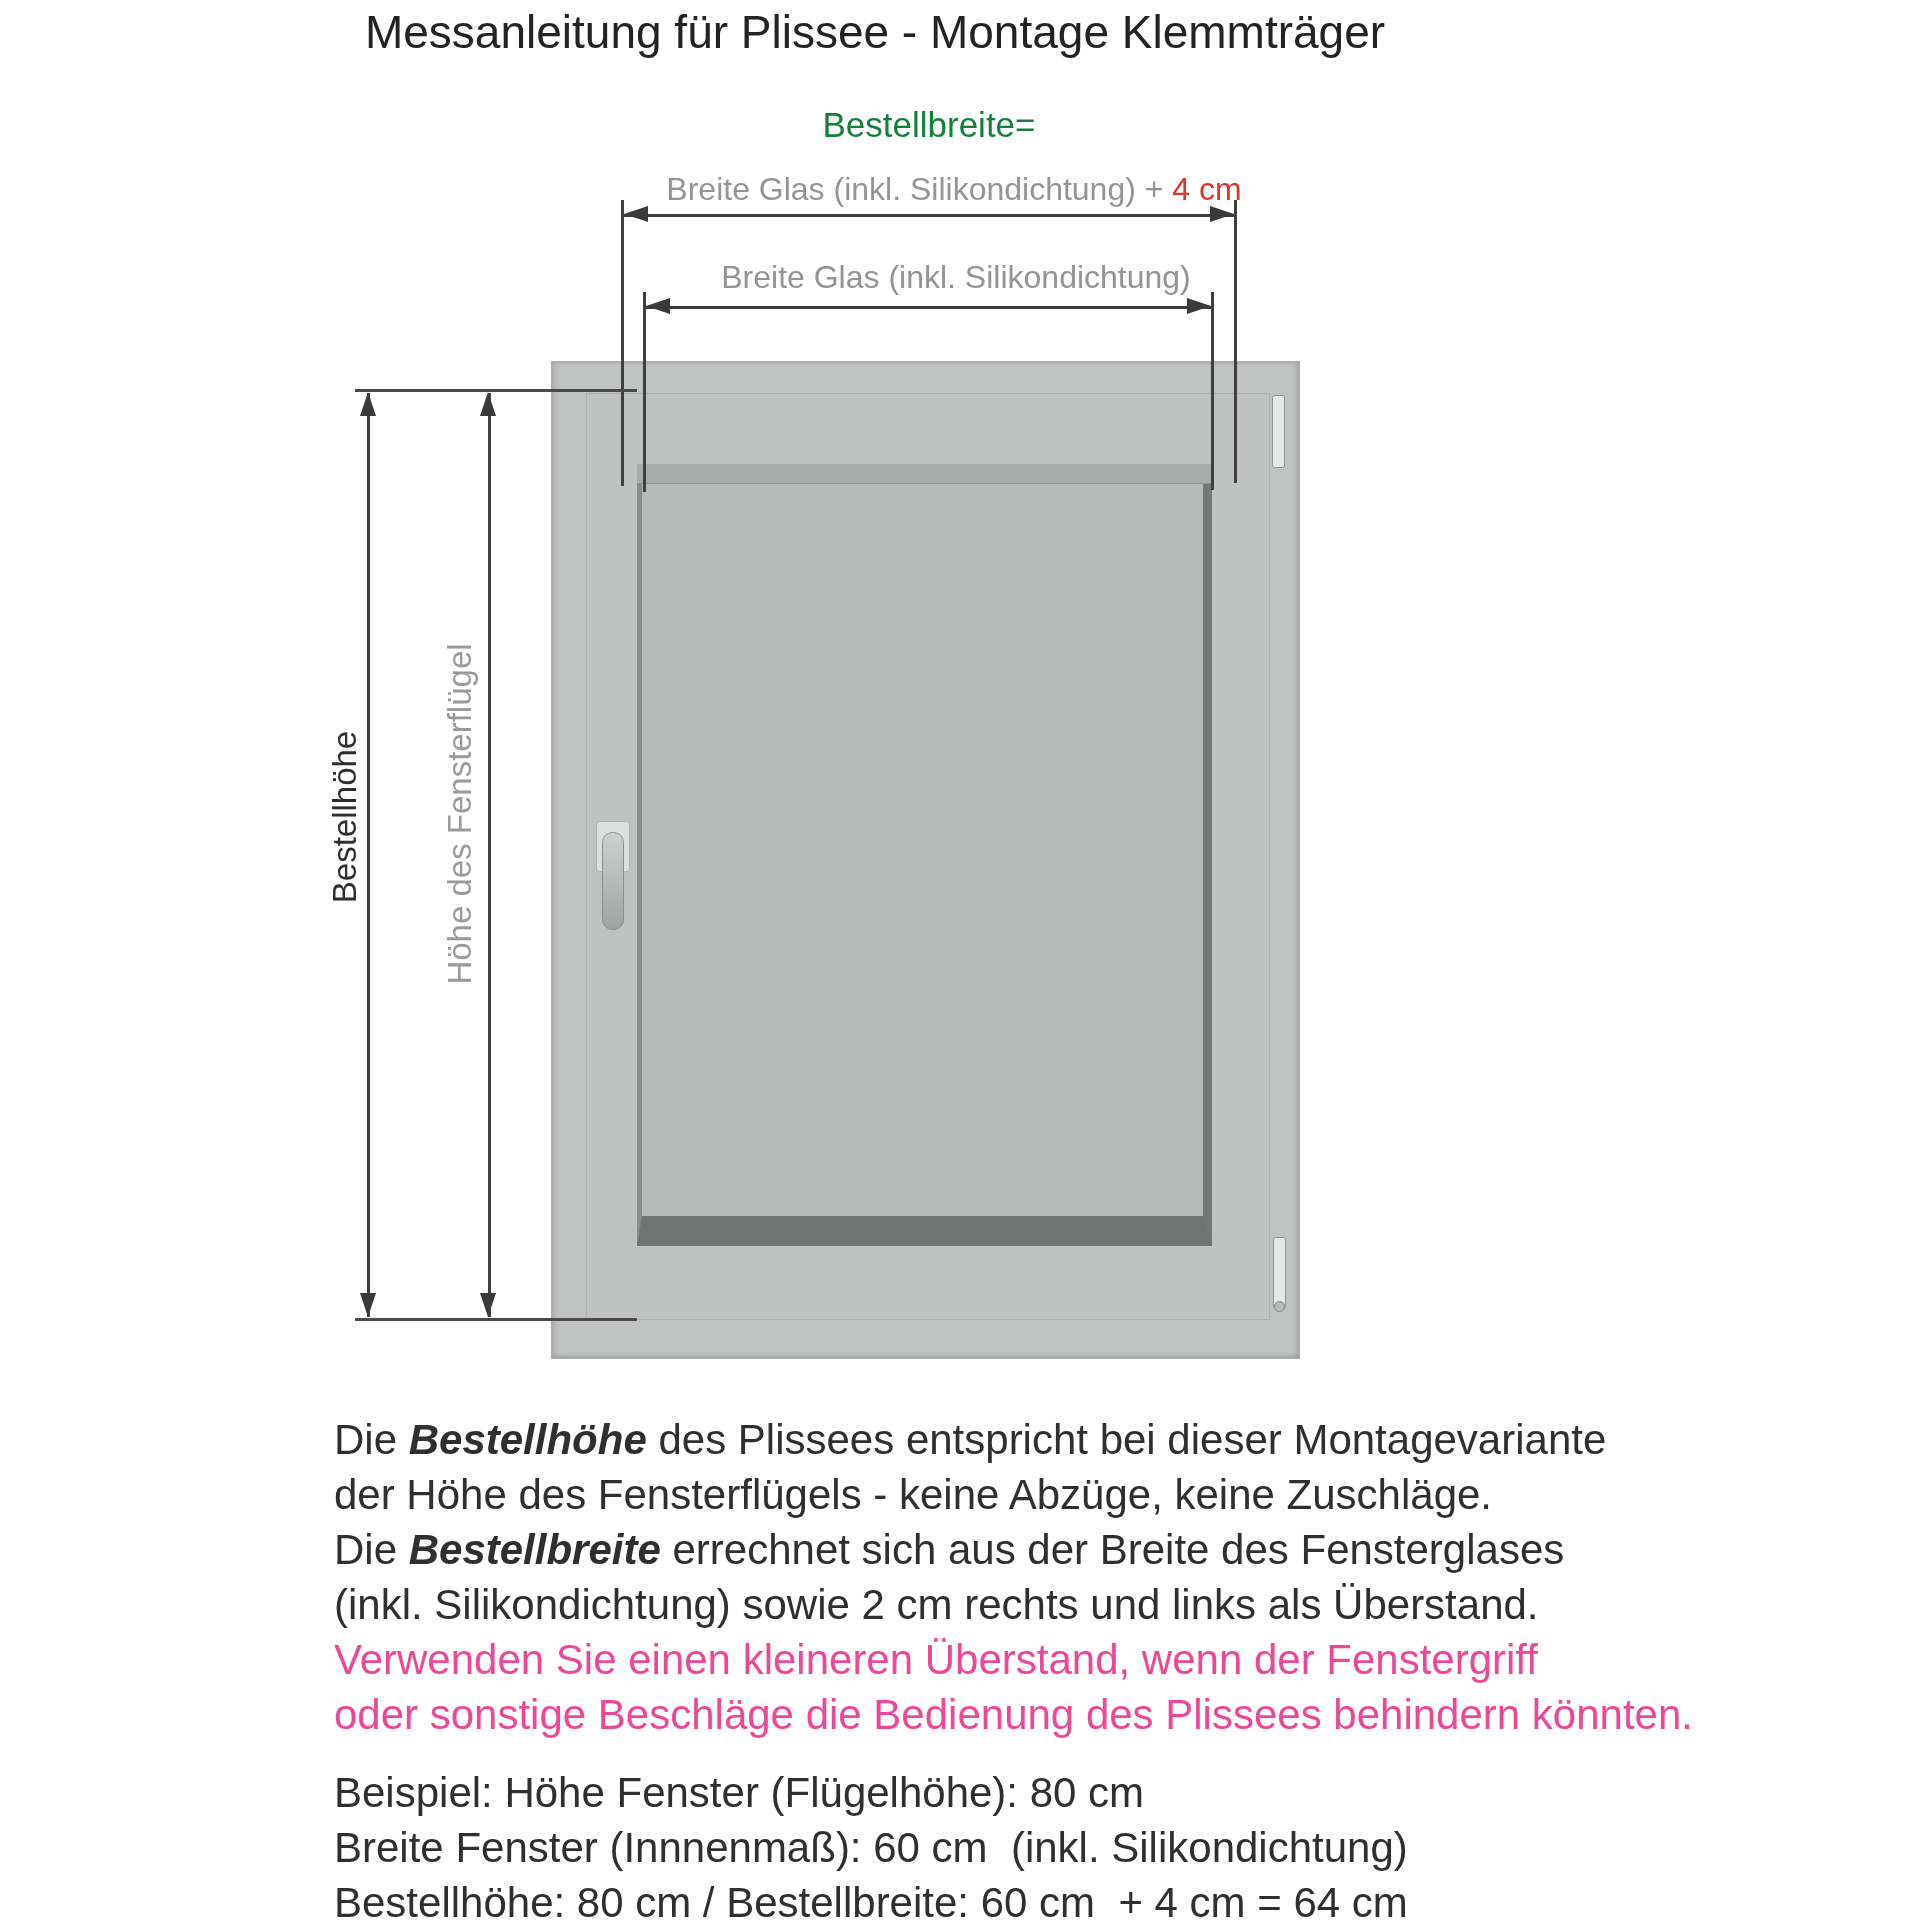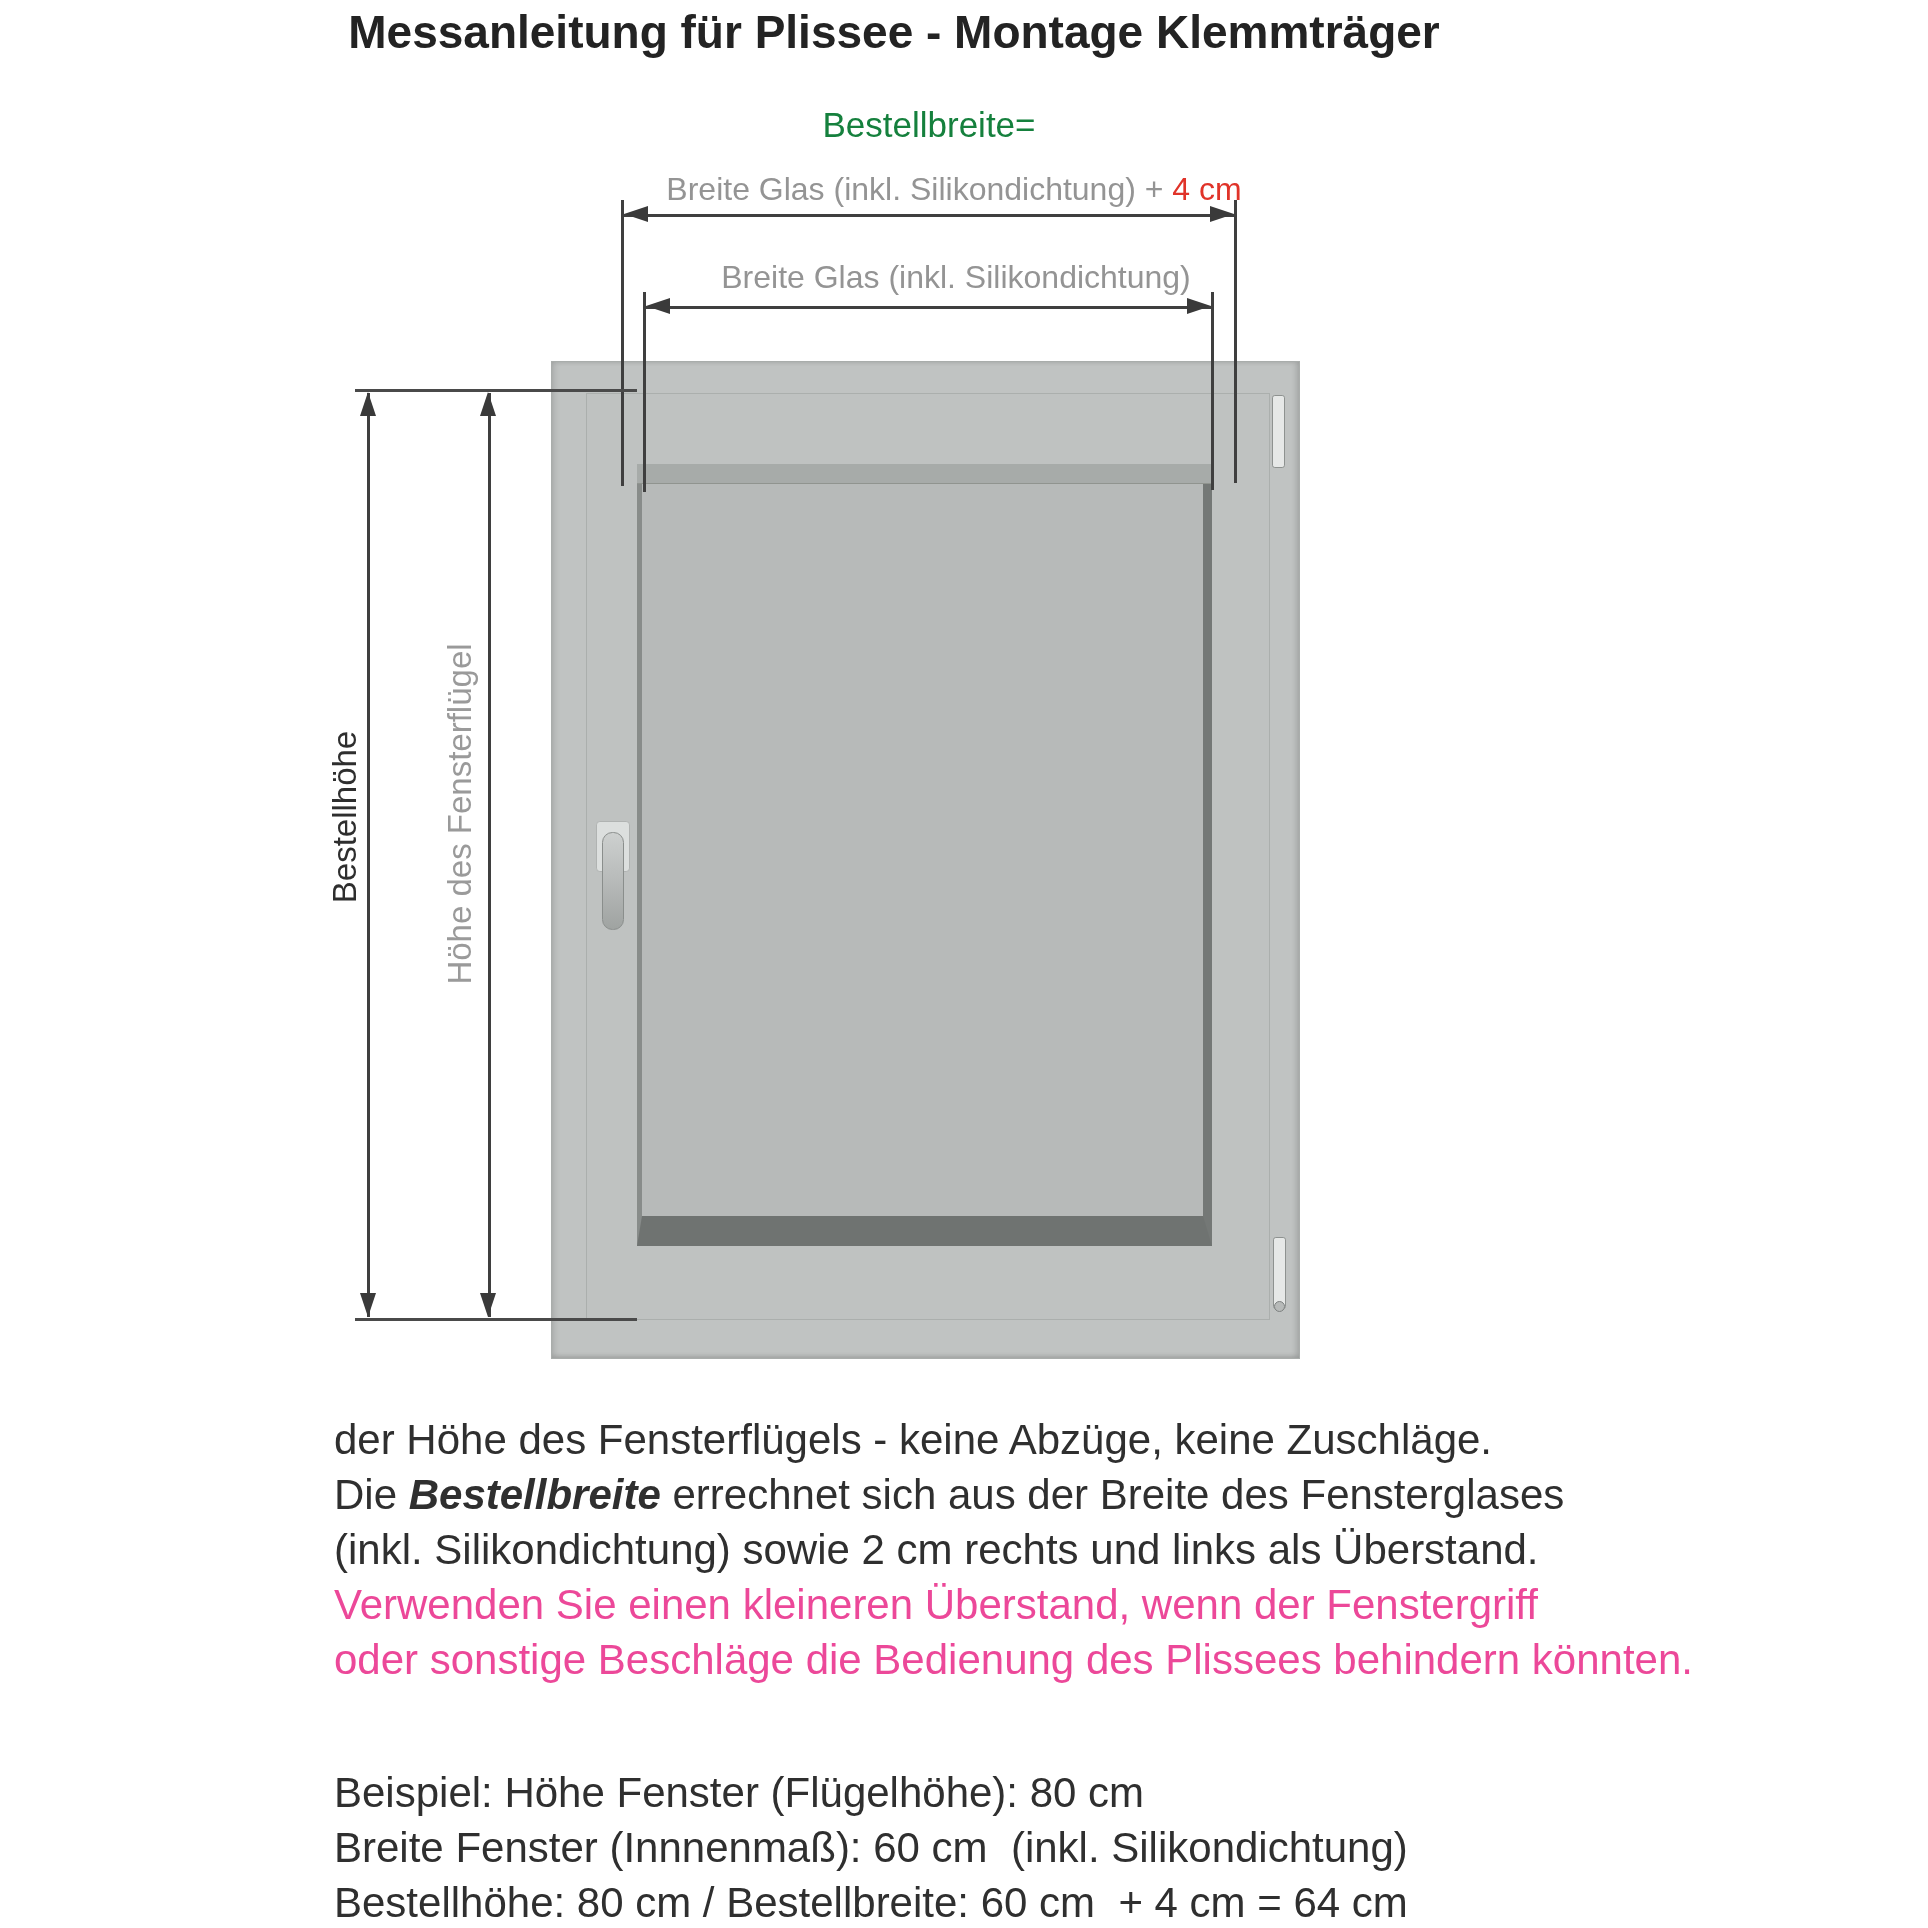--- a/index.html
+++ b/index.html
@@ -75,21 +75,21 @@
   .copy .redline { color:#ec4899; }
   .para { top:1412px; }
   .example { top:1765px; }
   .example .indent { }
 </style>
 </head>
 <body>
 
 <div class="page">
 
-  <div class="ctext title" style="left:894px; top:32px;font-weight:bold;">Messanleitung für Plissee - Montage Klemmträger</div>
+  <div class="ctext title" style="left:875px; top:32px;">Messanleitung für Plissee - Montage Klemmträger</div>
 
   <div class="ctext order-width" style="left:929px; top:125px;">Bestellbreite=</div>
 
   <div class="ctext dim-label" style="left:929px; top:189px;"><span>Breite Glas (inkl. Silikondichtung) + </span><span class="red">4 cm</span></div>
 
   <div class="ctext dim-label" style="left:931px; top:277px;">Breite Glas (inkl. Silikondichtung)</div>
 
   <div class="win-frame"></div>
   <div class="win-sash"></div>
   <div class="win-glass"></div>
@@ -120,20 +120,21 @@
   <div class="ah down" style="left:360px; top:1293px;"></div>
 
   <div class="vline" style="left:488px; top:393px; height:924px;"></div>
   <div class="ah up" style="left:480px; top:392px;"></div>
   <div class="ah down" style="left:480px; top:1293px;"></div>
 
   <div class="vlabel black" style="left:345px; top:817px;">Bestellhöhe</div>
   <div class="vlabel gray" style="left:460px; top:814px;">Höhe des Fensterflügel</div>
 
   <div class="copy para">
+    <div class="textline"><span>Die </span><span class="bi">Bestellhöhe</span><span> des Plissees entspricht bei dieser Montagevariante</span></div>
     <div class="textline">der Höhe des Fensterflügels - keine Abzüge, keine Zuschläge.</div>
     <div class="textline"><span>Die </span><span class="bi">Bestellbreite</span><span> errechnet sich aus der Breite des Fensterglases</span></div>
     <div class="textline">(inkl. Silikondichtung) sowie 2 cm rechts und links als Überstand.</div>
     <div class="textline redline">Verwenden Sie einen kleineren Überstand, wenn der Fenstergriff</div>
     <div class="textline redline">oder sonstige Beschläge die Bedienung des Plissees behindern könnten.</div>
   </div>
 
   <div class="copy example">
     <div class="textline">Beispiel: Höhe Fenster (Flügelhöhe): 80 cm</div>
     <div class="textline indent">Breite Fenster (Innnenmaß): 60 cm  (inkl. Silikondichtung)</div>

